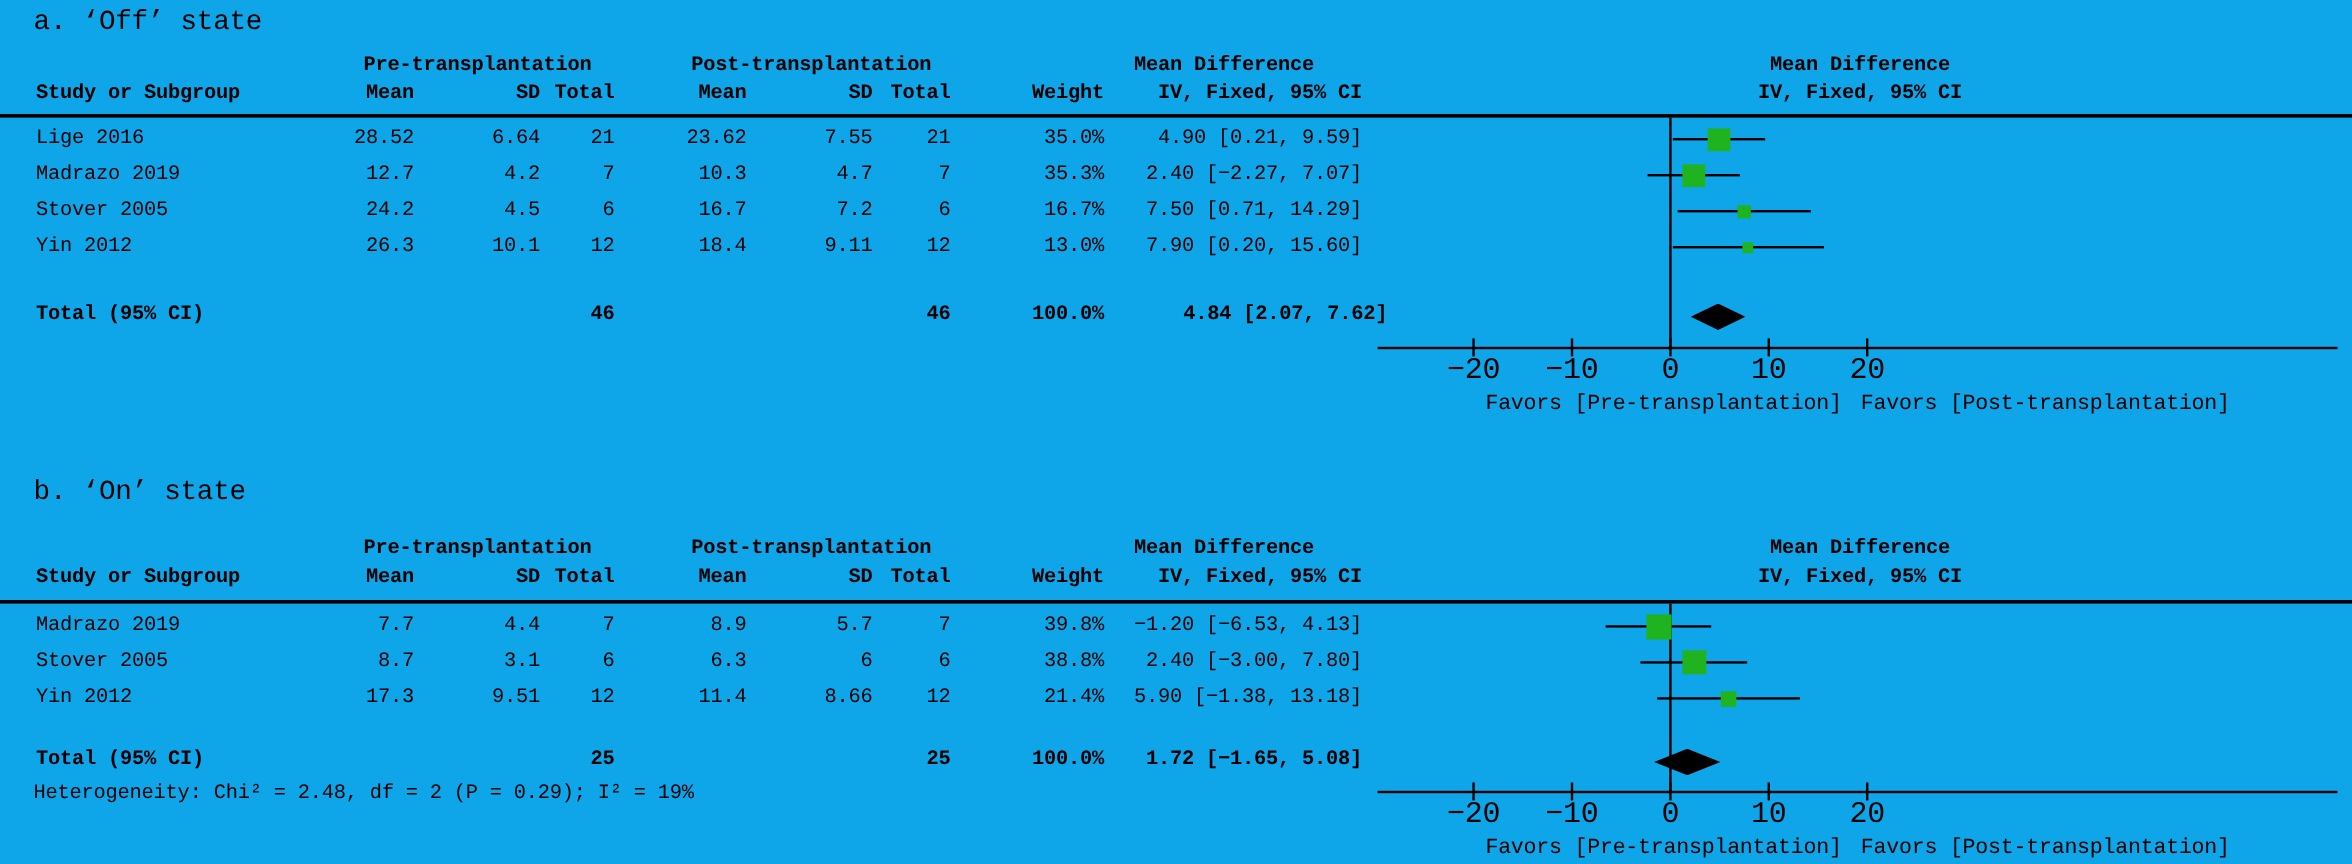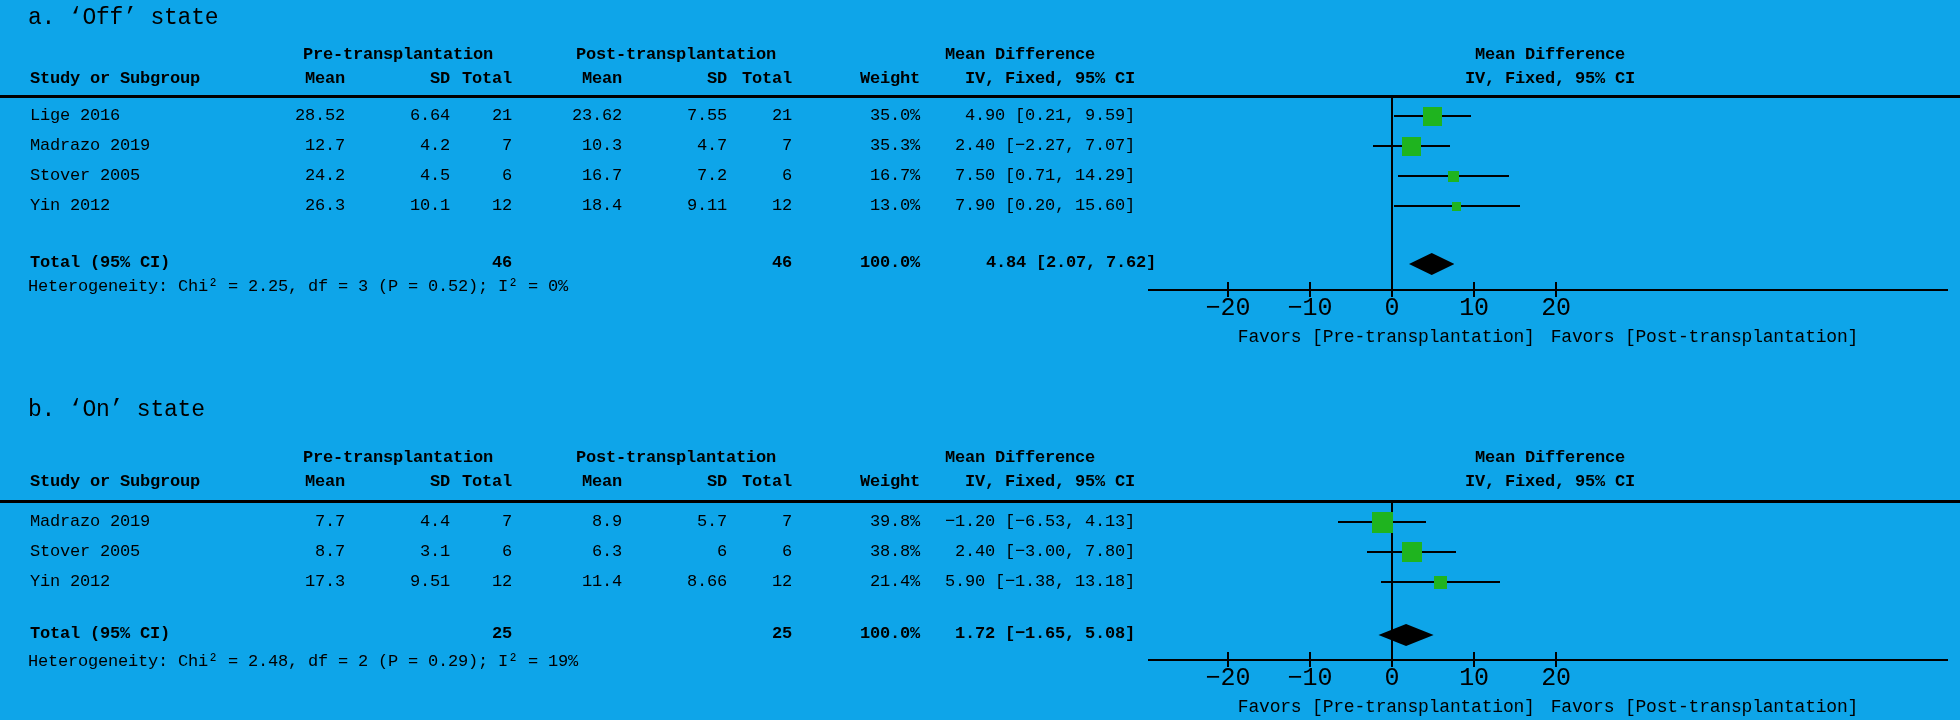--- a/index.html
+++ b/index.html
@@ -93,21 +93,20 @@
         <div class="abs" style="left: 1452.28px; top: 10.5px; width: 9px; height: 9px; background: rgb(31, 180, 31);"></div>
       </div>
       <div class="abs" style="left: 0px; top: 252px; width: 1960px; height: 24px;">
         <div class="abs t b" style="left: 30px; top: 0px;">Total (95% CI)</div>
         <div class="abs t b num" style="left: 292px; top: 0px; width: 220px;">46</div>
         <div class="abs t b num" style="left: 572px; top: 0px; width: 220px;">46</div>
         <div class="abs t b num" style="left: 700px; top: 0px; width: 220px;">100.0%</div>
         <div class="abs t b num" style="left: 915px; top: 0px; width: 226px; margin-left: 15px;">4.84 [2.07, 7.62]</div>
       </div>
       <div class="abs diamond" style="left: 1408.97px; top: 253px; width: 45.51px; height: 22px;"></div>
-      <div class="abs t" style="left: 28px; top: 276px;">Heterogeneity: Chi² = 2.25, df = 3 (P = 0.52); I² = 0%</div>
       <div class="abs line" style="left: 1148px; top: 289px; width: 800px; height: 2px;"></div>
       <div class="abs line" style="left: 1227px; top: 282px; width: 2px; height: 15px;"></div>
       <div class="abs t c tick" style="left: 1188px; top: 298px; width: 80px;">−20</div>
       <div class="abs line" style="left: 1309px; top: 282px; width: 2px; height: 15px;"></div>
       <div class="abs t c tick" style="left: 1270px; top: 298px; width: 80px;">−10</div>
       <div class="abs line" style="left: 1391px; top: 282px; width: 2px; height: 15px;"></div>
       <div class="abs t c tick" style="left: 1352px; top: 298px; width: 80px;">0</div>
       <div class="abs line" style="left: 1473px; top: 282px; width: 2px; height: 15px;"></div>
       <div class="abs t c tick" style="left: 1434px; top: 298px; width: 80px;">10</div>
       <div class="abs line" style="left: 1555px; top: 282px; width: 2px; height: 15px;"></div>

